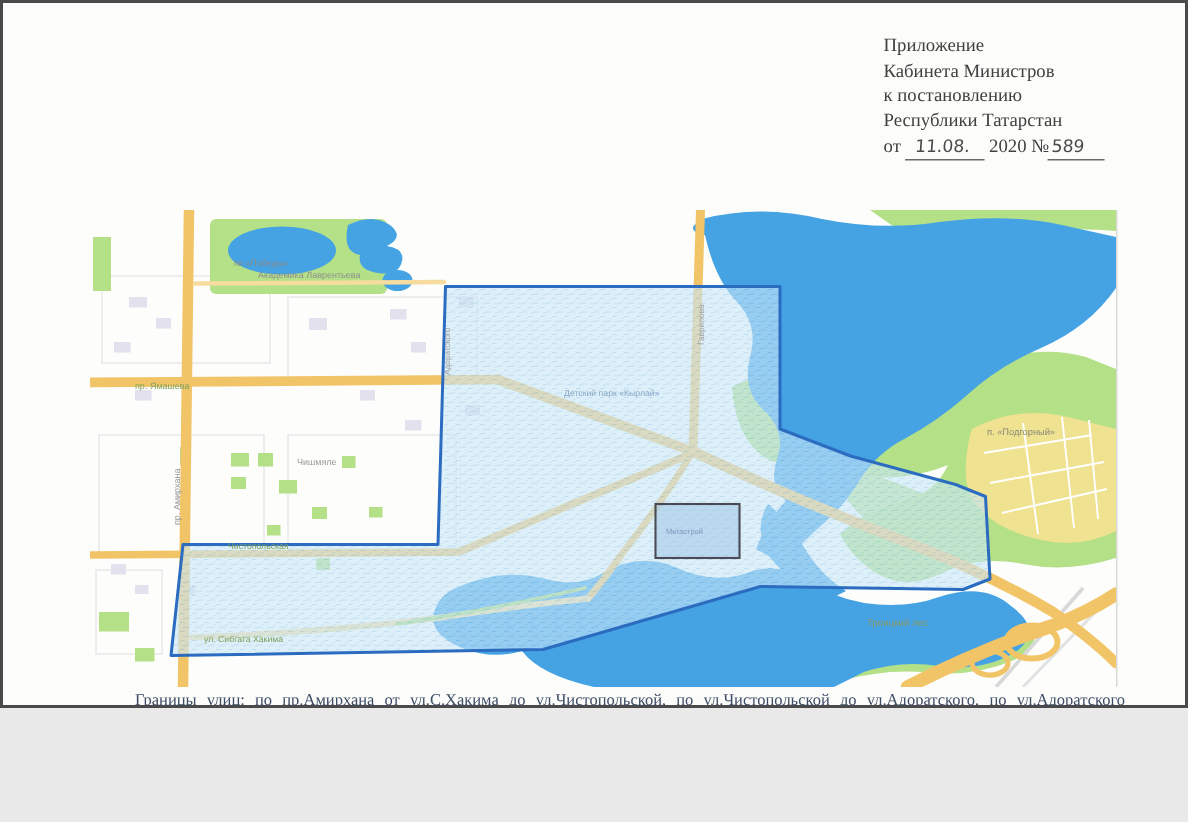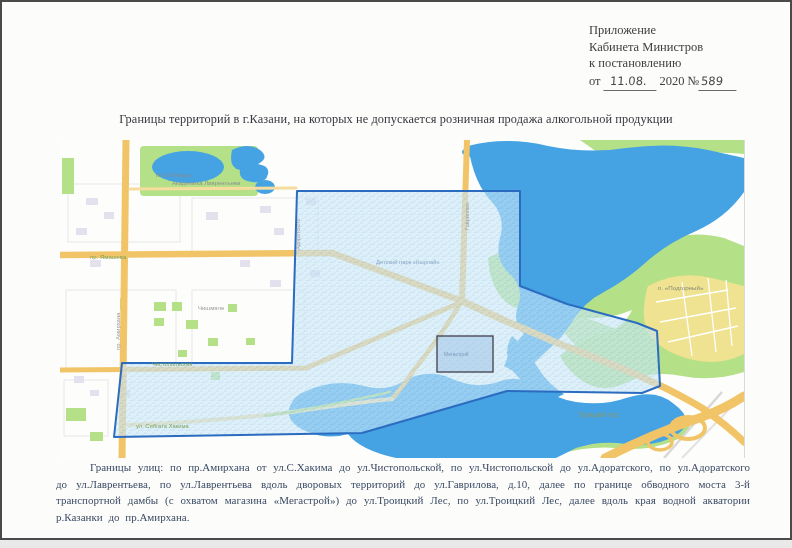--- a/index.html
+++ b/index.html
@@ -1,17 +1,17 @@
 <!DOCTYPE html>
 <html><head>
 <meta charset="utf-8">
 <style>
   html,body{margin:0;padding:0;background:#e9e9e9;}
   #page{
-    position:relative;width:792px;height:540px;background:#fcfcfa;
+    position:relative;width:792px;height:472px;background:#fcfcfa;
     border:2px solid #4a4a4a;box-sizing:border-box;overflow:hidden;
     font-family:"Liberation Serif", serif;color:#3a3a3a;
   }
   .header-block{
     position:absolute;left:587px;top:20px;width:190px;
     font-size:12.5px;line-height:16.5px;color:#414141;
   }
   .header-line{white-space:nowrap;}
   .date-line{white-space:nowrap;margin-top:1px;}
   .hw{
@@ -35,28 +35,28 @@
 </style>
 </head>
 <body>
 
 <div id="page">
 
   <div class="header-block">
     <div class="header-line">Приложение</div>
     <div class="header-line">Кабинета Министров</div>
     <div class="header-line">к постановлению</div>
+    <div class="header-line">Республики Татарстан</div>
     <div class="date-line">
       <span>от</span>
       <span class="hw">11.08.</span>
       <span>2020 №</span><span class="hw num">589</span>
     </div>
   </div>
 
-  <div class="doc-title">Границы территорий в г.Казани, на которых не допускается розничная продажа алкогольной продукции</div>
 
   <div class="map-wrap">
     <svg viewBox="0 0 684 318">
       <defs>
         <pattern id="zoneTex" width="8" height="6" patternUnits="userSpaceOnUse">
           <rect width="8" height="6" fill="#c9e7f7"></rect>
           <path d="M0,2 h3 M4,5 h3 M2,0 h2 M6,2.5 h2" stroke="#9bcdec" stroke-width="0.8" fill="none"></path>
         </pattern>
       </defs>
 

